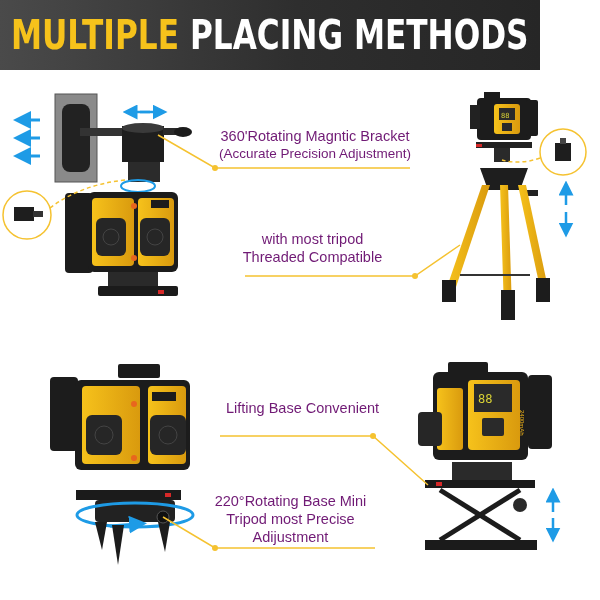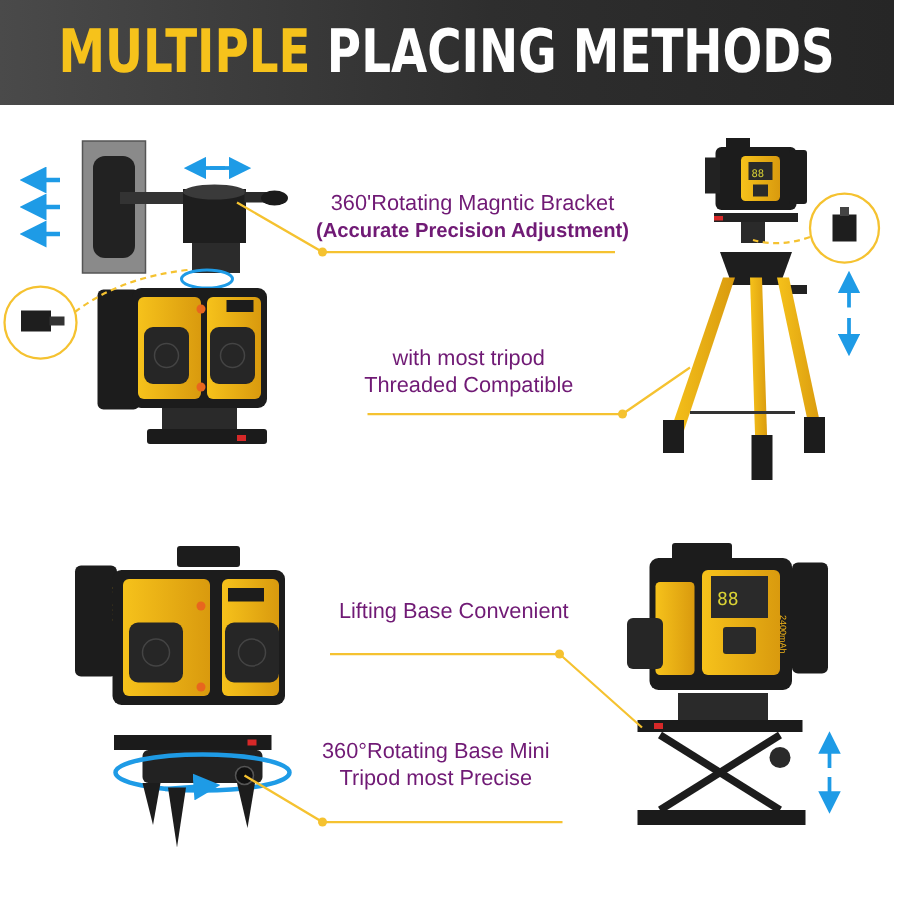--- a/index.html
+++ b/index.html
@@ -1,35 +1,35 @@
 <!DOCTYPE html>
 <html><head>
   <meta charset="utf-8">
   <style>
     * { box-sizing: border-box; margin: 0; padding: 0; }
     html, body { width: 600px; height: 600px; background: #ffffff; overflow: hidden; }
     body { position: relative; font-family: "Liberation Sans", sans-serif; }
 
     .header {
-      position: absolute; left: 0; top: 0; width: 596px; height: 70px;
+      position: absolute; left: 0; top: 0; width: 540px; height: 70px;
       background: linear-gradient(90deg, #4a4a4a 0%, #2e2e2e 55%, #262626 100%);
       display: flex; align-items: center; justify-content: center;
     }
     .header-title {
       font-family: "DejaVu Sans", sans-serif; font-weight: bold; font-size: 40px;
       letter-spacing: 0px; transform: scaleX(0.78); white-space: nowrap;
     }
     .header-title .accent { color: #f6c21b; }
     .header-title .rest { color: #ffffff; }
 
     .caption {
       position: absolute; color: #701a75; text-align: center; font-size: 14.5px; line-height: 18px;
       font-family: "Liberation Sans", sans-serif;
     }
-    .caption .sub { font-size: 13.5px; font-weight: bold; }
+    .caption .sub { font-size: 13.5px; }
 
     svg.overlay { position: absolute; left: 0; top: 0; width: 600px; height: 600px; pointer-events: none; }
   </style>
 </head>
 <body>
 
 <div class="header">
   <div class="header-title">
     <span class="accent">MULTIPLE</span>
     <span class="rest">PLACING METHODS</span>
@@ -41,22 +41,23 @@
   <div class="sub">(Accurate Precision Adjustment)</div>
 </div>
 <div class="caption" style="left:230px; top:230px; width:165px;">
   <div>with most tripod</div>
   <div>Threaded Compatible</div>
 </div>
 <div class="caption" style="left:210px; top:399px; width:185px;text-align:center;">
   <div>Lifting Base Convenient</div>
 </div>
 <div class="caption" style="left:198px; top:492px; width:185px;">
-  <div>360°Rotating Base Mini</div>
+  <div>220°Rotating Base Mini</div>
   <div>Tripod most Precise</div>
+  <div>Adijustment</div>
 </div>
 
 <svg class="overlay" viewBox="0 0 600 600">
   <defs>
     <linearGradient id="yl" x1="0" x2="1">
       <stop offset="0" stop-color="#f6c21b"></stop>
         <stop offset="1" stop-color="#d99a0e"></stop>
     </linearGradient>
     <marker id="ah" markerWidth="6" markerHeight="6" refX="3" refY="3" orient="auto">
       <path d="M0,0 L6,3 L0,6 z" fill="#1e9be6"></path>

